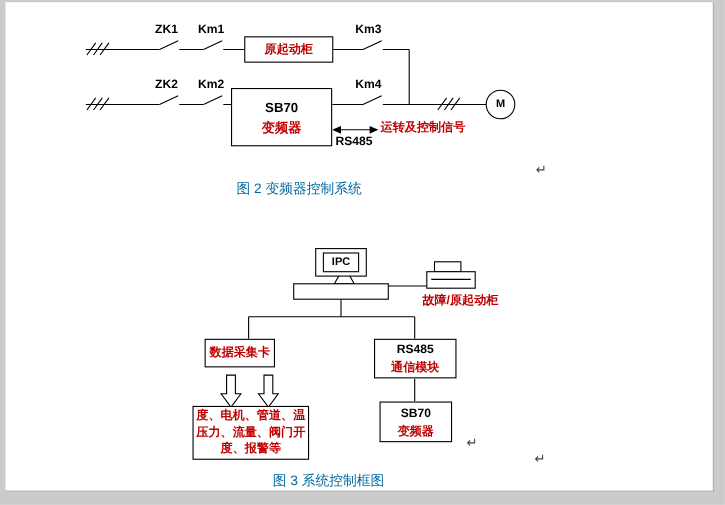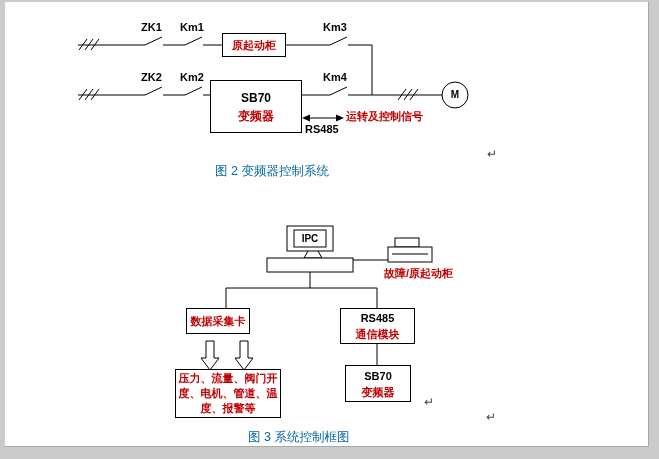--- a/index.html
+++ b/index.html
@@ -85,21 +85,21 @@
     <path d="M235 339 L243 339 L243 356 L248 356 L239 368 L230 356 L235 356 Z" stroke="#000" fill="#fff"></path>
   </svg>
 
   <div class="lbl" style="left:136px; top:19px;">ZK1</div>
   <div class="lbl" style="left:175px; top:19px;text-align:right;">Km1</div>
   <div class="lbl" style="left:318px; top:19px;">Km3</div>
   <div class="lbl" style="left:136px; top:69px;">ZK2</div>
   <div class="lbl" style="left:175px; top:69px;">Km2</div>
   <div class="lbl" style="left:318px; top:69px;">Km4</div>
 
-  <div class="box" style="left:217px; top:31px; width:64px; height:24px;">
+  <div class="box" style="left:217px; top:31px; width:81px; height:24px;">
     <span class="red">原起动柜</span>
   </div>
 
   <div class="box" style="left:205px; top:78px; width:92px; height:53px;">
     <span class="big">SB70</span>
     <span class="big red">变频器</span>
   </div>
 
   <div class="lbl" style="left:443px; top:87px; width:14px; text-align:center; font-size:10px;">M</div>
 
@@ -118,22 +118,22 @@
   <div class="box" style="left:181px; top:306px; width:64px; height:26px;">
     <span class="red">数据采集卡</span>
   </div>
 
   <div class="box" style="left:335px; top:306px; width:75px; height:36px;">
     <span>RS485</span>
     <span class="red">通信模块</span>
   </div>
 
   <div class="box sensor" style="left:170px; top:367px; width:106px; height:49px;">
+    <span class="red">度、电机、管道、温</span>
     <span class="red">压力、流量、阀门开</span>
-    <span class="red">度、电机、管道、温</span>
     <span class="red">度、报警等</span>
   </div>
 
   <div class="box" style="left:340px; top:363px; width:66px; height:37px;">
     <span>SB70</span>
     <span class="red">变频器</span>
   </div>
 
   <div class="mark" style="left:419px; top:394px;">↵</div>
   <div class="mark" style="left:481px; top:409px;">↵</div>

